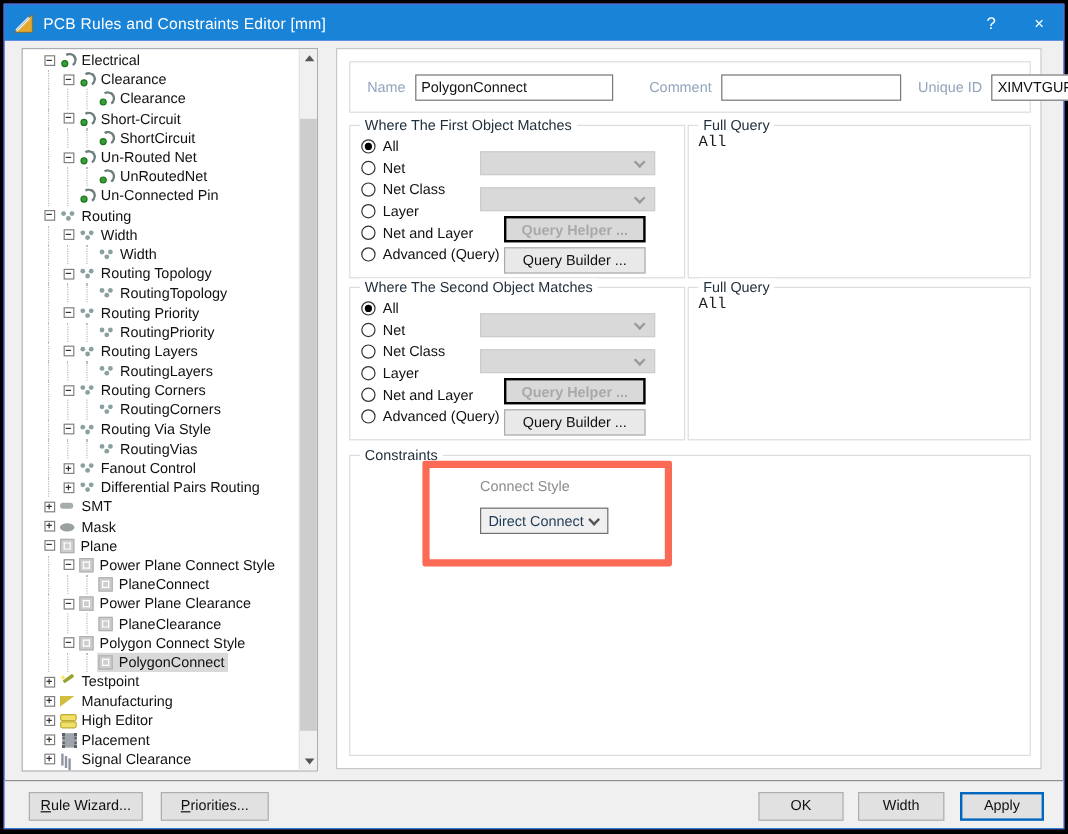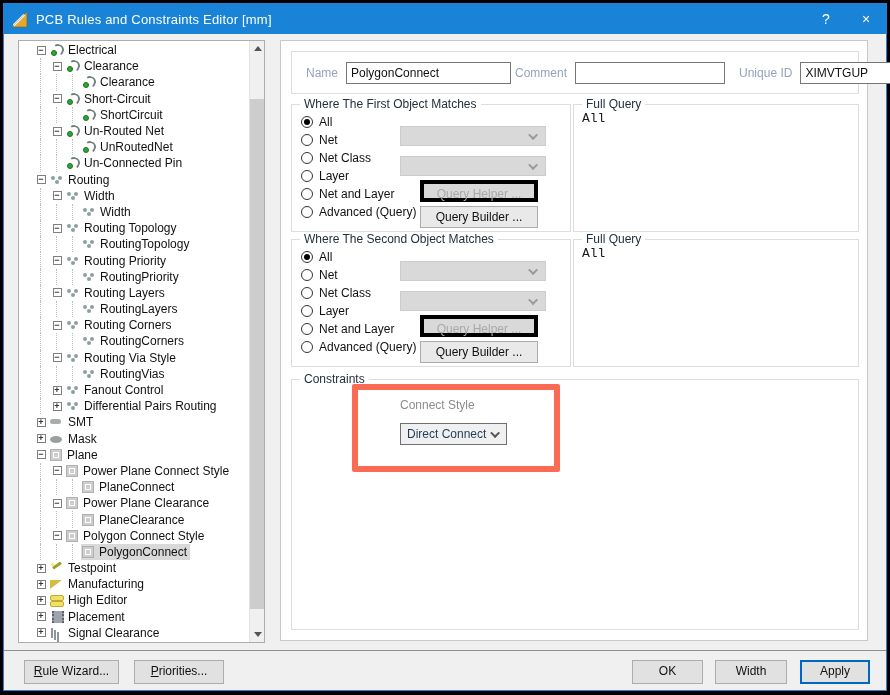--- a/index.html
+++ b/index.html
@@ -56,21 +56,21 @@
   
   .matchgroup{width:280px;height:128px;}
   .radiocol{position:absolute;left:9px;top:8px;}
   .radiorow{display:flex;align-items:center;height:18px;font-size:12px;color:#111;}
   .rdot{width:12px;height:12px;border:1px solid #333;border-radius:50%;margin-right:6px;position:relative;flex:none;background:#fff;}
   .rdot.on::before{content:'';position:absolute;left:2px;top:2px;width:6px;height:6px;border-radius:50%;background:#000;}
   .ddisabled{position:absolute;left:108px;width:146px;height:20px;background:#d9d9d9;border:1px solid #cccccc;display:flex;align-items:center;justify-content:flex-end;padding-right:7px;}
   .chev{width:7px;height:7px;border-left:2px solid #9a9a9a;border-bottom:2px solid #9a9a9a;transform:rotate(-45deg) translateY(-2px);}
   .chev.dark{border-color:#555;}
   .gbtn{position:absolute;left:128px;width:118px;height:22px;font-size:12px;text-align:center;line-height:20px;}
-  .btn-disabled{background:#d9d9d9;border:4px solid #000000;color:#a9a9a9;}
+  .btn-disabled{background:#d9d9d9;border:2px solid #000000;color:#a9a9a9;font-weight:bold;}
   .btn-normal{background:#e9e9e9;border:1px solid #ababab;color:#111;}
   
   .fquery{width:286px;height:128px;}
   .fqtext{position:absolute;left:8px;top:6px;font-family:"Liberation Mono","DejaVu Sans Mono",monospace;font-size:13px;color:#1a1a1a;}
   
   .consbox{left:10px;top:338px;width:568px;height:251px;}
   .cslabel{position:absolute;left:108px;top:18px;font-size:12px;color:#8c8c8c;}
   .csdrop{position:absolute;left:108px;top:43px;width:107px;height:22px;background:#f0f0f0;border:1px solid #707070;display:flex;align-items:center;font-size:12px;color:#1f3b57;padding:0 6px;justify-content:space-between;}
   .redrect{position:absolute;left:60px;top:4px;width:208px;height:88px;border:6px solid #fa6a55;border-radius:2px;z-index:5;pointer-events:none;}
   
@@ -456,21 +456,21 @@
               <span class="tri-down"></span>
             </div>
         </div>
       </div>
 
       <div class="rightpanel">
 
         <div class="groupbox namebox">
           <span class="flabel" style="margin-left:14px">Name</span>
           <input class="tinput" style="width: 190px;" value="PolygonConnect">
-          <span class="flabel" style="margin-left:4px">Comment</span>
+          <span class="flabel" style="margin-left:30px">Comment</span>
           <input class="tinput" style="width: 150px;" value="">
           <span class="flabel" style="margin-left:14px">Unique ID</span>
           <input class="tinput" style="width: 92px;" value="XIMVTGUP">
         </div>
 
         <div class="groupbox matchgroup" style="left:10px;top:63px">
           <span class="gtitle">Where The First Object Matches</span>
           <div class="radiocol">
               <label class="radiorow">
                 <span class="rdot on"></span>

